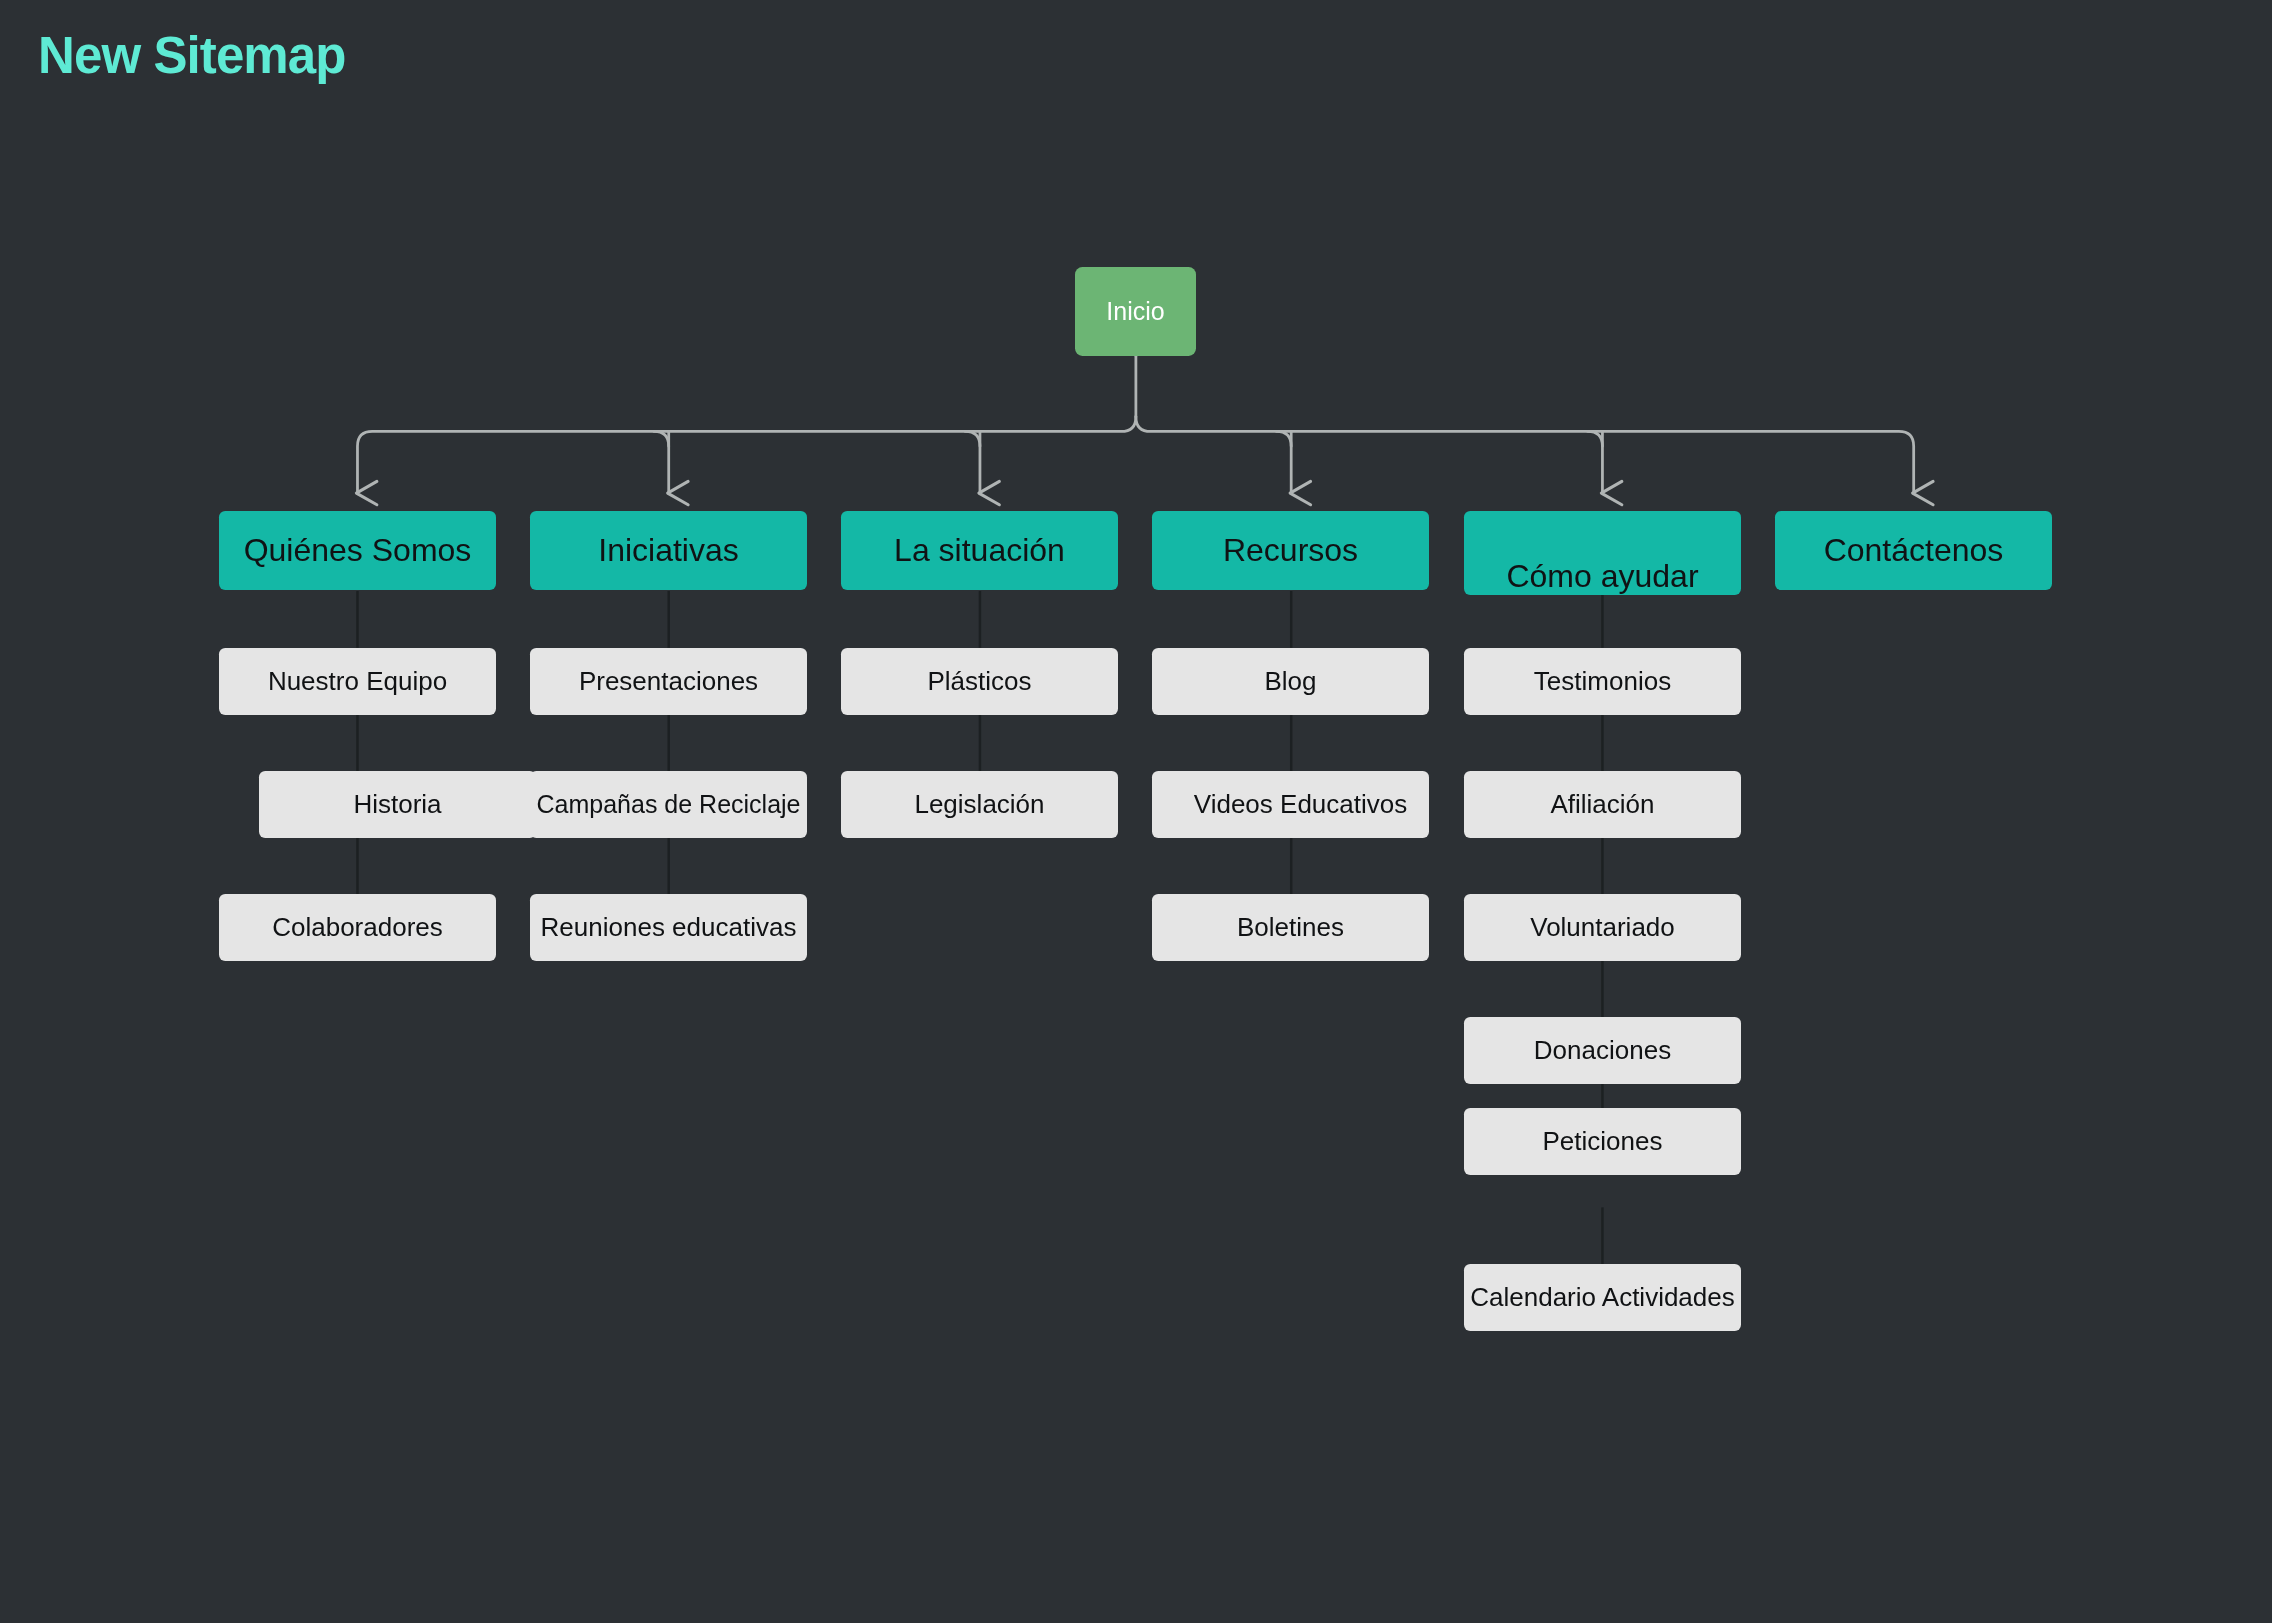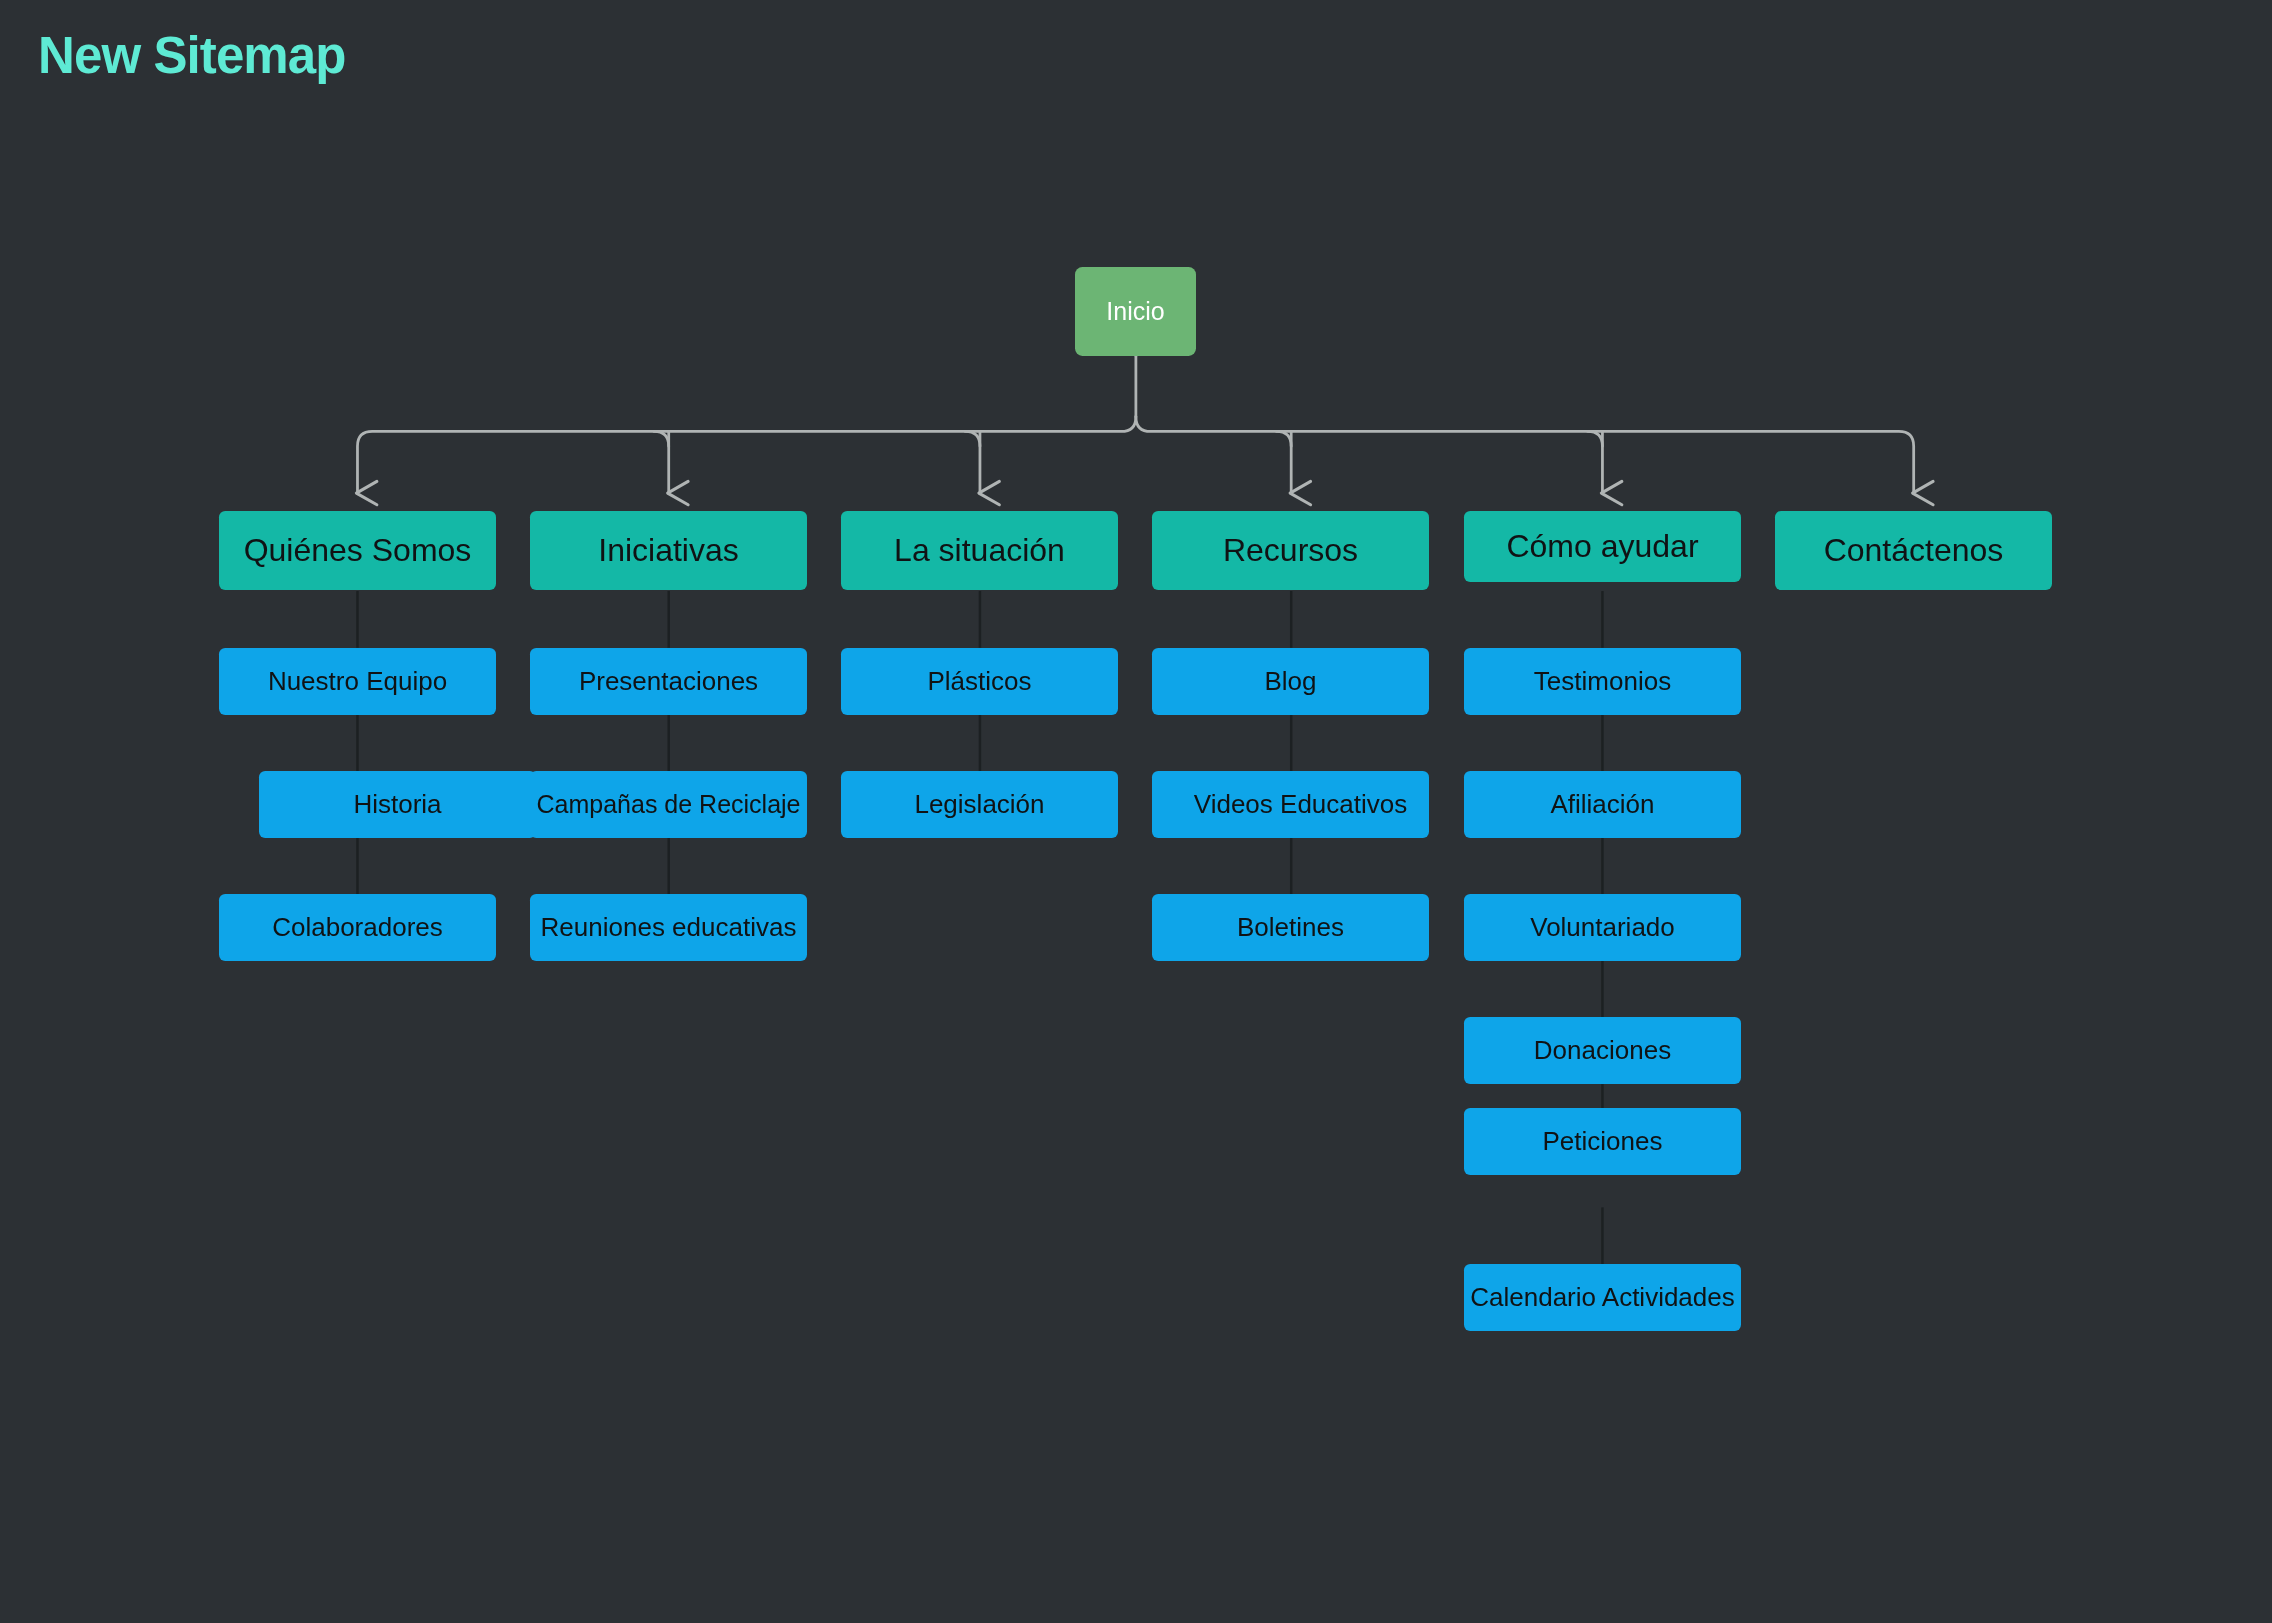--- a/index.html
+++ b/index.html
@@ -51,21 +51,21 @@
     color: #ffffff;
     font-size: 25px;
     border-radius: 7.4px;
   }
   .node-section {
     background: #14b8a6;
     color: #101214;
     font-size: 32px;
   }
   .node-page {
-    background: #0ea5e9;
+    background: #e5e5e5;
     color: #101214;
     font-size: 26px;
     justify-content: center;
   }
   .node-label {
     display: block;
     padding: 0 6.2px;
     white-space: nowrap;
   }
   .node-label.tight {
@@ -174,21 +174,21 @@
   <div class="node node-page" style="left:1152px; top:648px; width:277px; height:67px;">
     <span class="node-label">Blog</span>
   </div>
   <div class="node node-page" style="left:1152px; top:771px; width:277px; height:67px;padding-left:20px;">
     <span class="node-label">Videos Educativos</span>
   </div>
   <div class="node node-page" style="left:1152px; top:894px; width:277px; height:67px;">
     <span class="node-label">Boletines</span>
   </div>
 
-  <div class="node node-section" style="left:1464px; top:511px; width:277px; height:71px;">
+  <div class="node node-section" style="left:1464px; top:511px; width:277px; height:84px;align-items:flex-end;">
     <span class="node-label">Cómo ayudar</span>
   </div>
   <div class="node node-page" style="left:1464px; top:648px; width:277px; height:67px;">
     <span class="node-label">Testimonios</span>
   </div>
   <div class="node node-page" style="left:1464px; top:771px; width:277px; height:67px;">
     <span class="node-label">Afiliación</span>
   </div>
   <div class="node node-page" style="left:1464px; top:894px; width:277px; height:67px;">
     <span class="node-label">Voluntariado</span>

